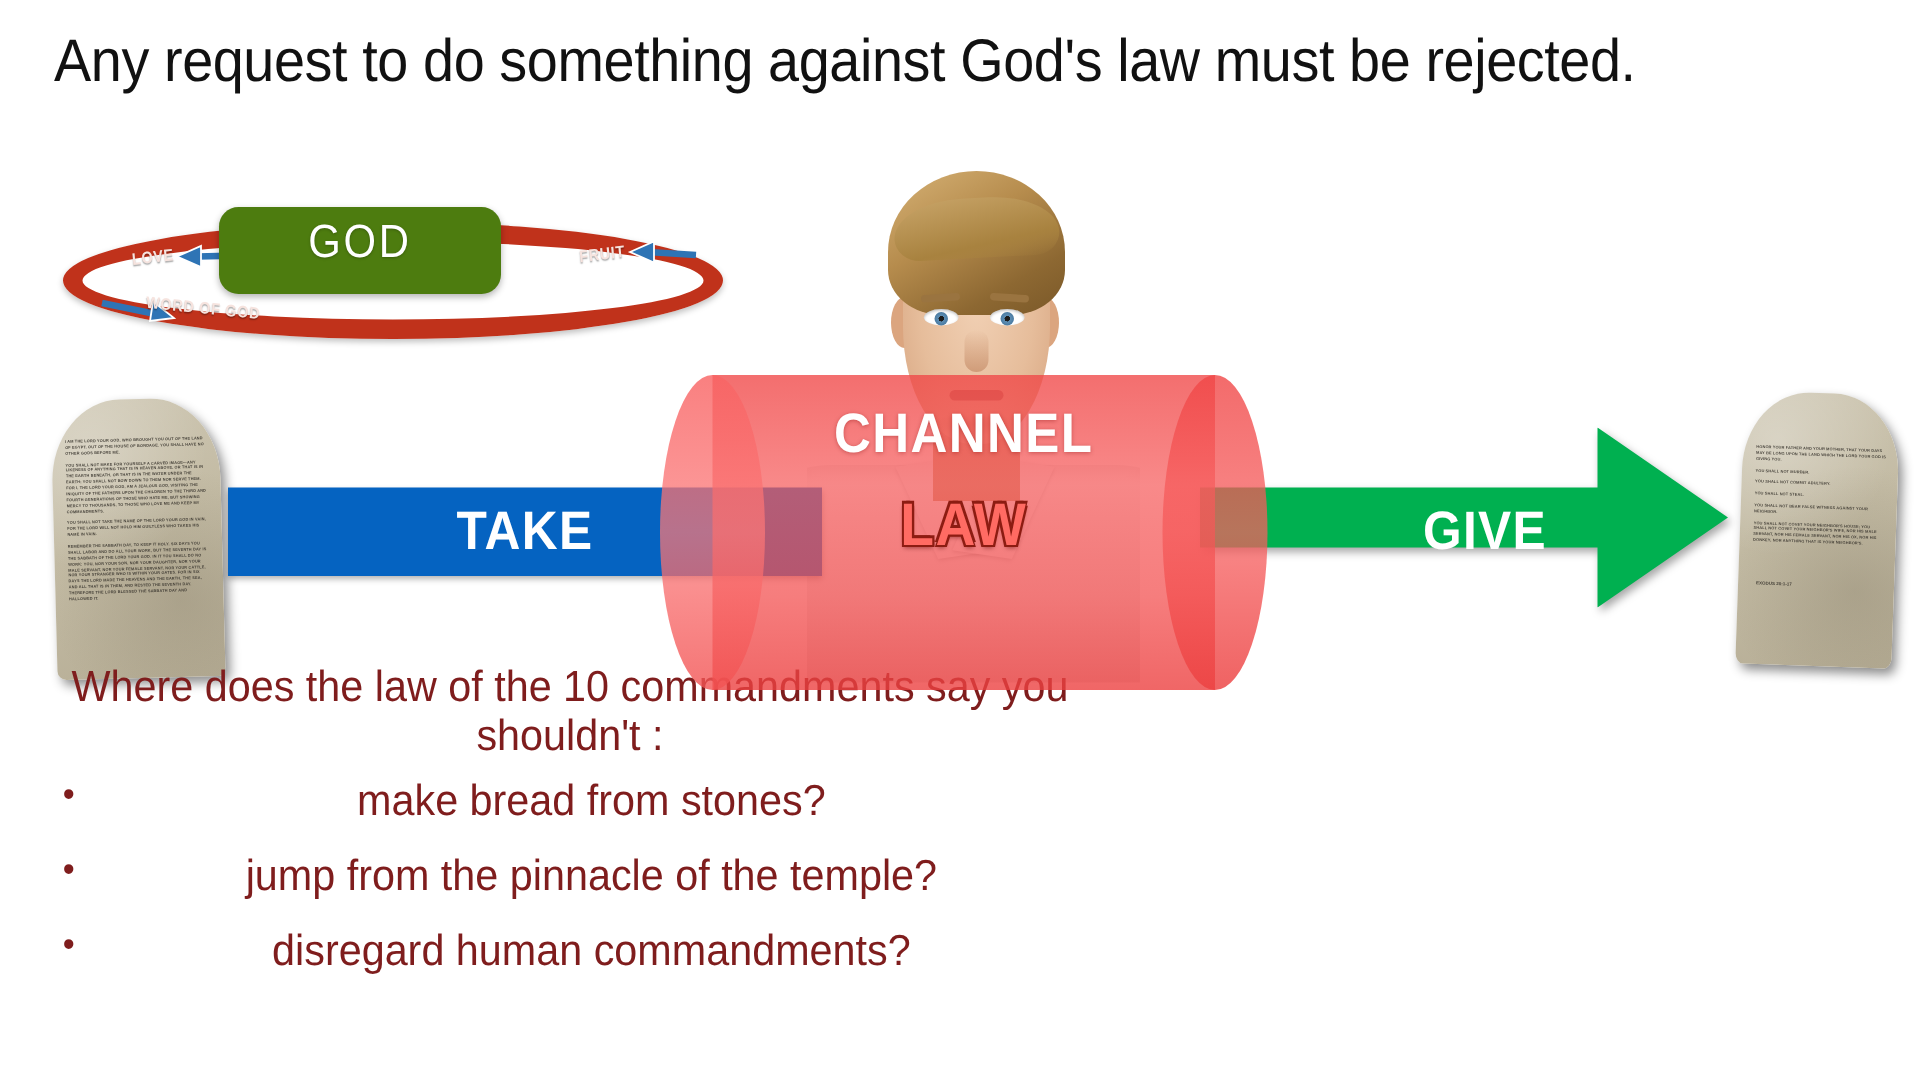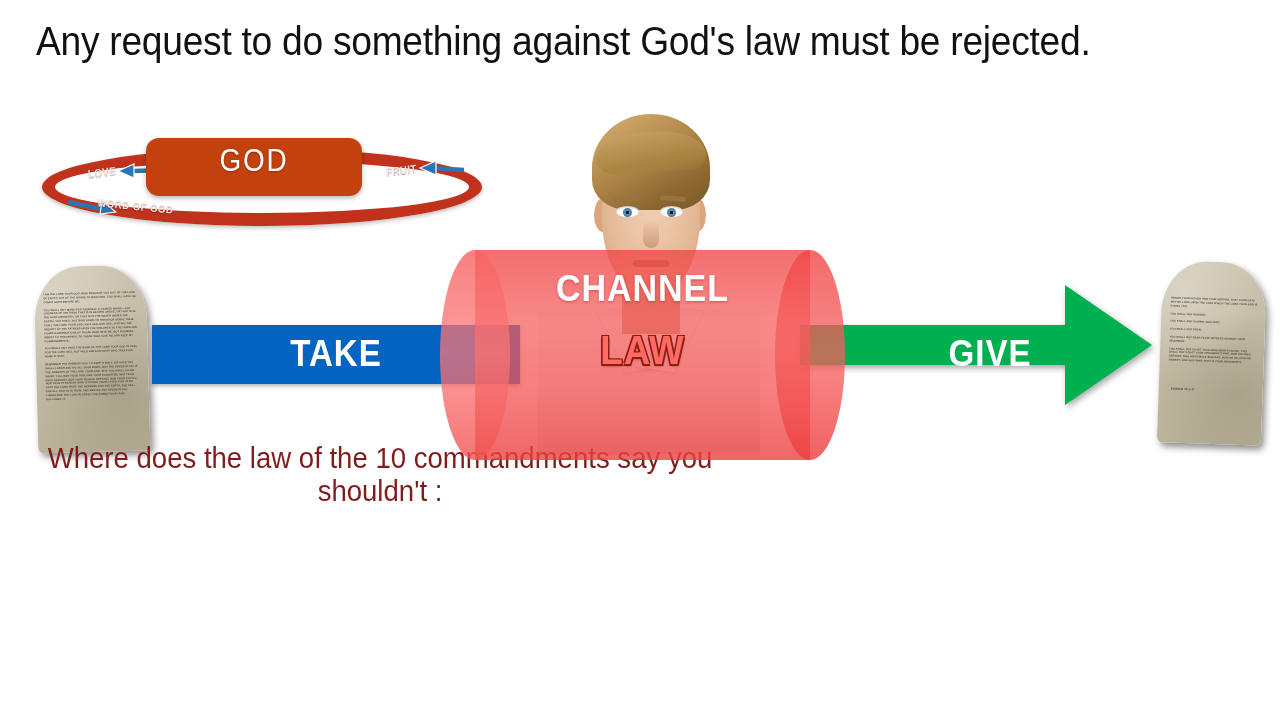--- a/index.html
+++ b/index.html
@@ -54,24 +54,23 @@
     border-radius: 50%;
     box-sizing: border-box;
     box-shadow: 0 2px 4px rgba(0,0,0,0.25);
   }
   #god-box {
     position: absolute;
     left: 104px;
     top: 0px;
     width: 188px;
     height: 58px;
-    background: #c2410c;
+    background: #4d7c0f;
     border-radius: 13px;
     box-shadow: 0 2px 5px rgba(0,0,0,0.3);
-    padding-left: 28px;
   }
   #god-label {
     position: absolute;
     left: 0; right: 0; top: 5px;
     text-align: center;
     color: #ffffff;
     font-size: 31px;
     font-weight: 300;
     letter-spacing: 2px;
     transform: scaleX(0.9);
@@ -275,21 +274,21 @@
     color: #3b3730;
     font-size: 3px;
     font-weight: 700;
     opacity: 0.9;
   }
 
   
   #take-arrow {
     position: absolute;
     left: 152px; top: 325px;
-    width: 368px; height: 59px;
+    width: 396px; height: 59px;
     background: #0563C1;
     box-shadow: 0 2px 4px rgba(0,0,0,0.30);
   }
   #take-label {
     position: absolute;
     left: 0; right: 0; top: 8px;
     text-align: center;
     color: #ffffff;
     font-size: 36px;
     font-weight: 700;
@@ -507,15 +506,20 @@
   <div id="channel">
     <div class="cyl-cap-right"></div>
     <div class="cyl-body"></div>
     <div class="cyl-cap-left"></div>
     <div id="channel-label">CHANNEL</div>
     <div id="law-label">LAW</div>
   </div>
 
   <div id="body-text">
     <div id="question">Where does the law of the 10 commandments say you shouldn't :</div>
+    <ul id="bullets">
+      <li>make bread from stones?</li>
+      <li>jump from the pinnacle of the temple?</li>
+      <li>disregard human commandments?</li>
+    </ul>
   </div>
 
 </div>
 
 </body></html>

